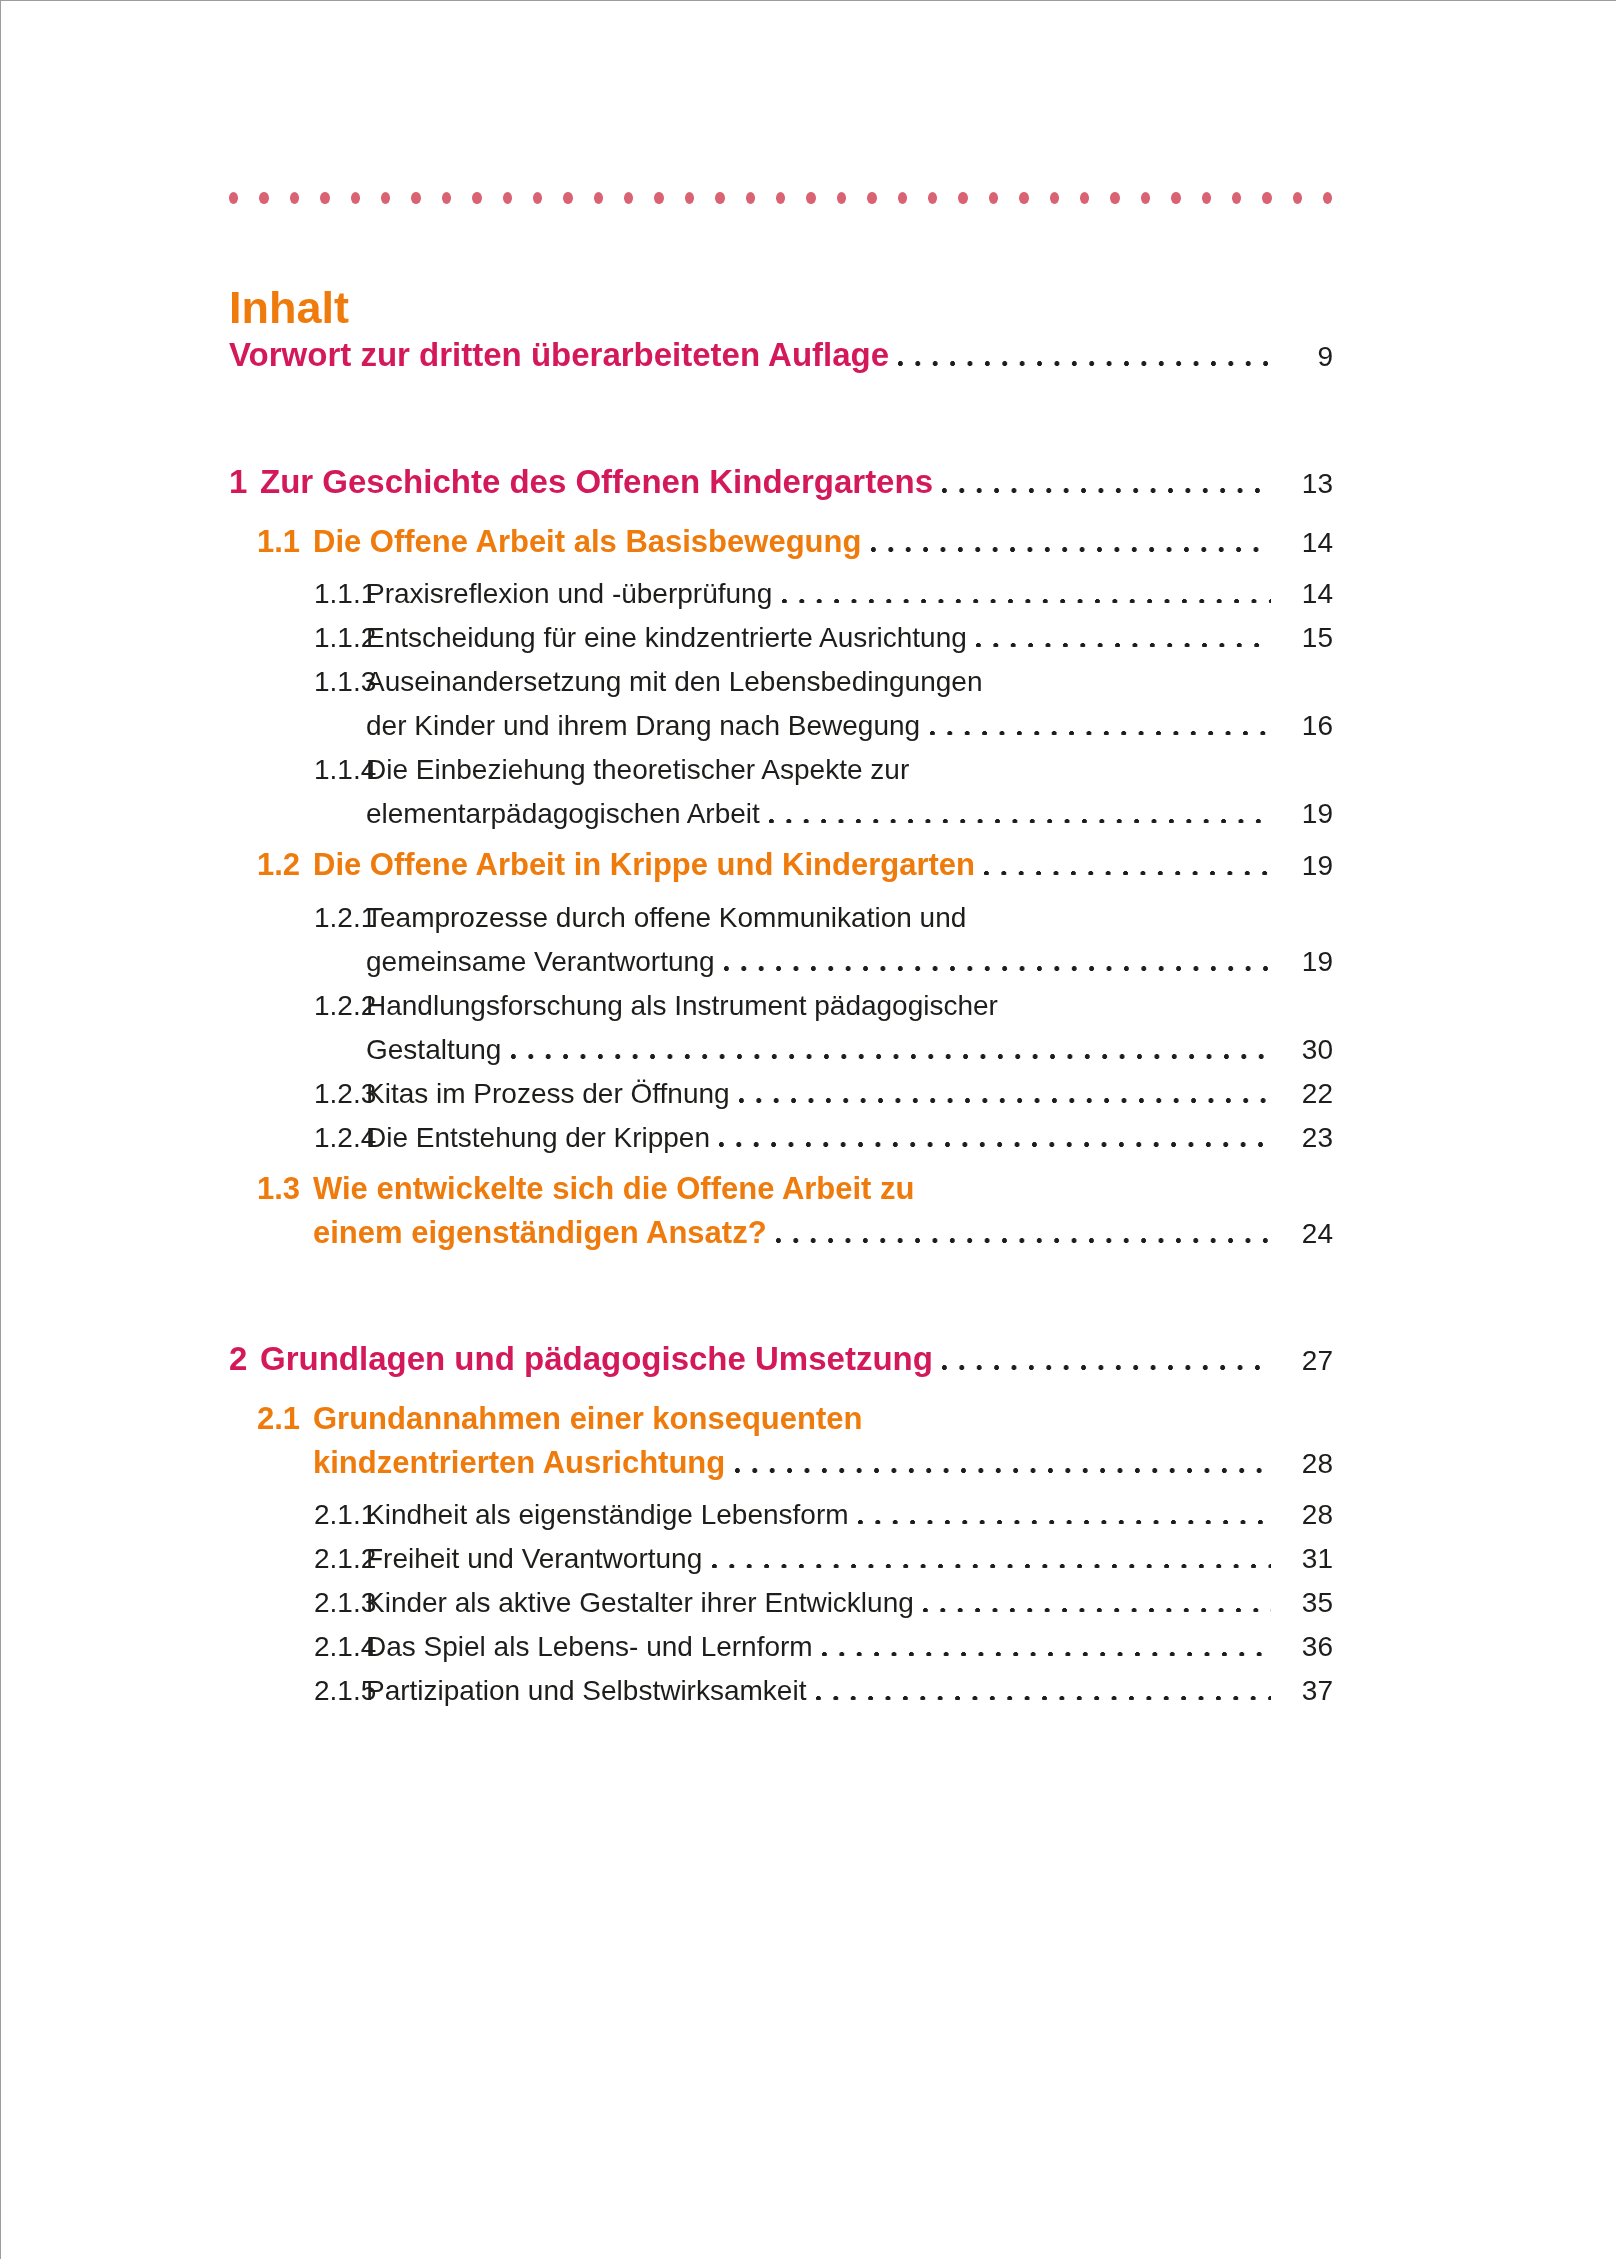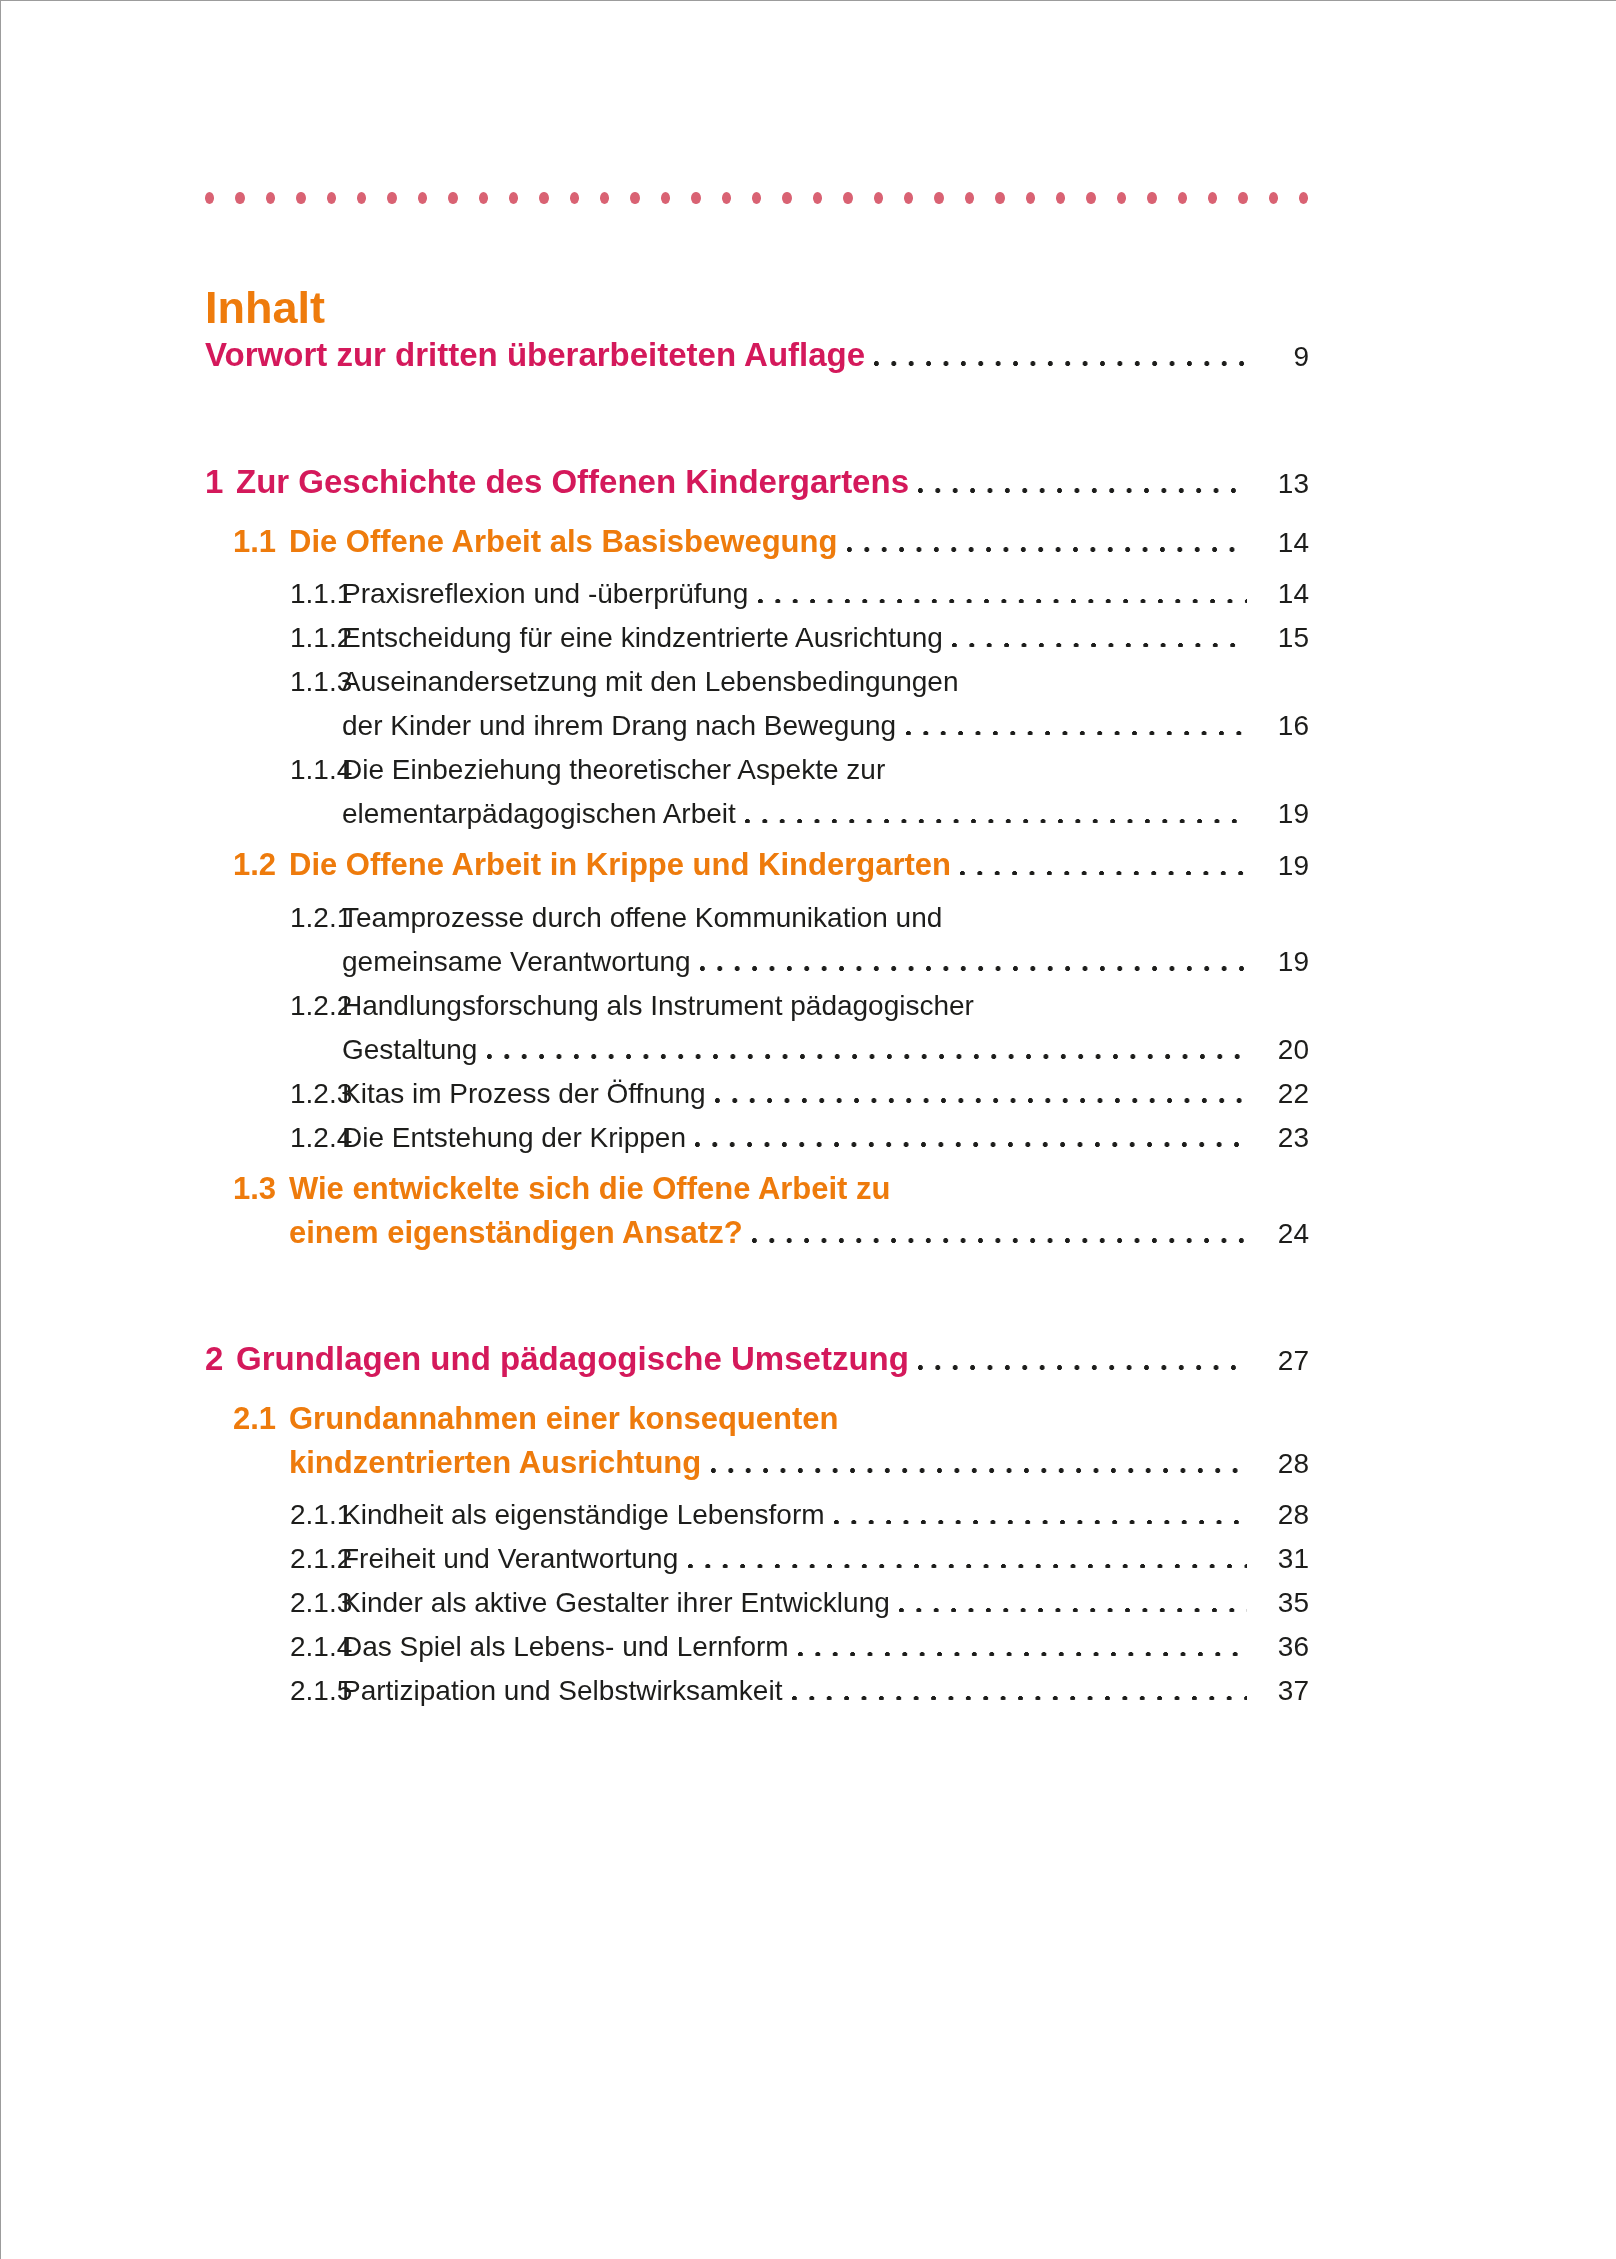--- a/index.html
+++ b/index.html
@@ -15,21 +15,21 @@
     width:1617px;height:2260px;
     box-sizing:border-box;
     border:1.9px solid var(--border);
     background:#ffffff;
     font-family:"Liberation Sans", sans-serif;
     color:var(--ink);
     overflow:hidden;
   }
   .content{
     position:absolute;
-    left:204px;top:0;
+    left:228px;top:0;
     width:1104px;
   }
   
   .dots-row{
     margin-top:191px;
     height:12.2px;
     display:flex;
     justify-content:space-between;
     align-items:center;
   }
@@ -234,21 +234,21 @@
         </div>
         <div class="entry level-subsection">
           <span class="num">1.2.2</span>
           <div class="body">
             <div class="line">
               <span class="txt">Handlungsforschung als Instrument pädagogischer</span>
             </div>
             <div class="line">
               <span class="txt">Gestaltung</span>
               <span class="leader"></span>
-              <span class="pg">20</span>
+              <span class="pg">30</span>
             </div>
           </div>
         </div>
         <div class="entry level-subsection">
           <span class="num">1.2.3</span>
           <div class="body">
             <div class="line">
               <span class="txt">Kitas im Prozess der Öffnung</span>
               <span class="leader"></span>
               <span class="pg">22</span>

